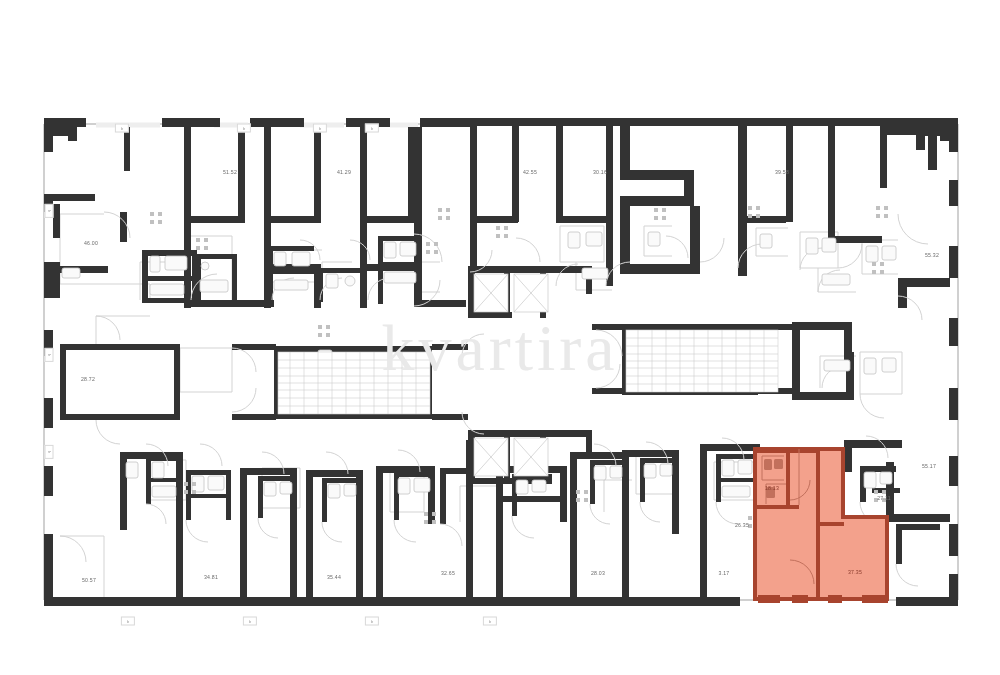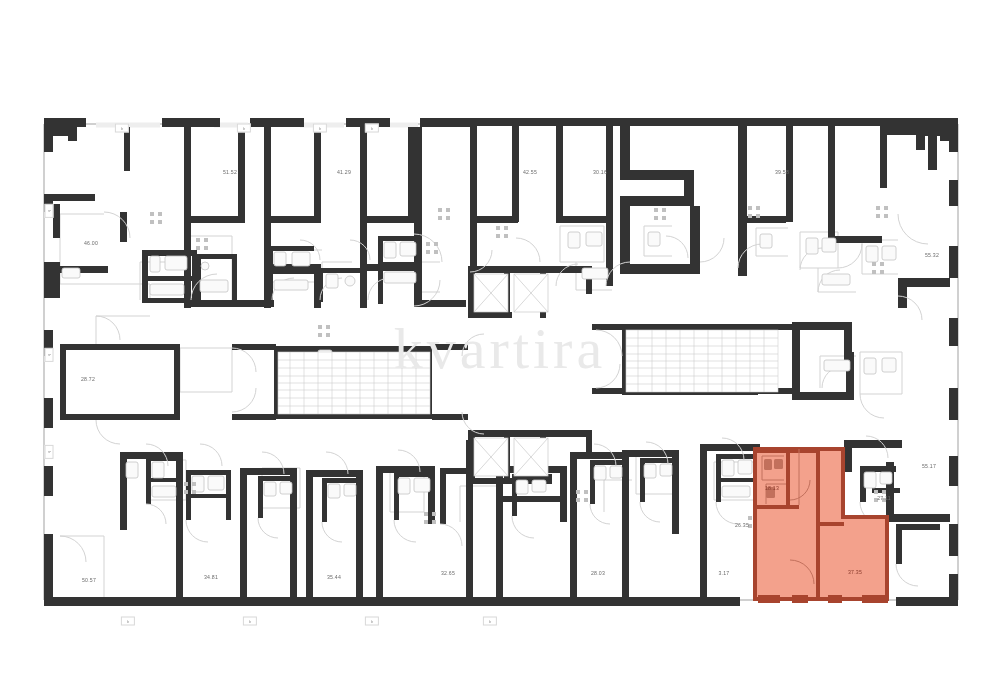--- a/index.html
+++ b/index.html
@@ -1,21 +1,21 @@
 <!DOCTYPE html>
 <html><head>
 <meta charset="utf-8">
 <style>
   html,body{margin:0;padding:0;background:#ffffff;}
   body{width:1000px;height:675px;overflow:hidden;font-family:"Liberation Sans",sans-serif;}
   #plan-root{position:relative;width:1000px;height:675px;background:#ffffff;}
   #floorplan-svg{position:absolute;left:0;top:0;width:1000px;height:675px;display:block;}
   .wm{position:absolute;left:0;top:0;width:1000px;height:675px;pointer-events:none;}
   .wm-text{position:absolute;left:50%;top:348px;transform:translate(-50%,-50%);
-      font-family:"Liberation Serif",serif;font-size:58px;letter-spacing:4px;
+      font-family:"Liberation Serif",serif;font-size:66px;letter-spacing:4px;
       color:#e9e9e9;white-space:nowrap;}
   .area-lbl{position:absolute;font-family:"Liberation Sans",sans-serif;
       font-size:5.2px;color:#6c6c6c;white-space:nowrap;transform:translate(-50%,-50%);
       letter-spacing:.2px;}
   .area-lbl.hl{color:#8a3b2c;}
   .tag{position:absolute;transform:translate(-50%,-50%);
       font-family:"Liberation Sans",sans-serif;font-size:4px;color:#9a9a9a;
       border:1px solid #d8d8d8;background:#fff;padding:1px 5px;white-space:nowrap;}
   .tag.vert{writing-mode:vertical-rl;padding:5px 1px;}
 </style>

